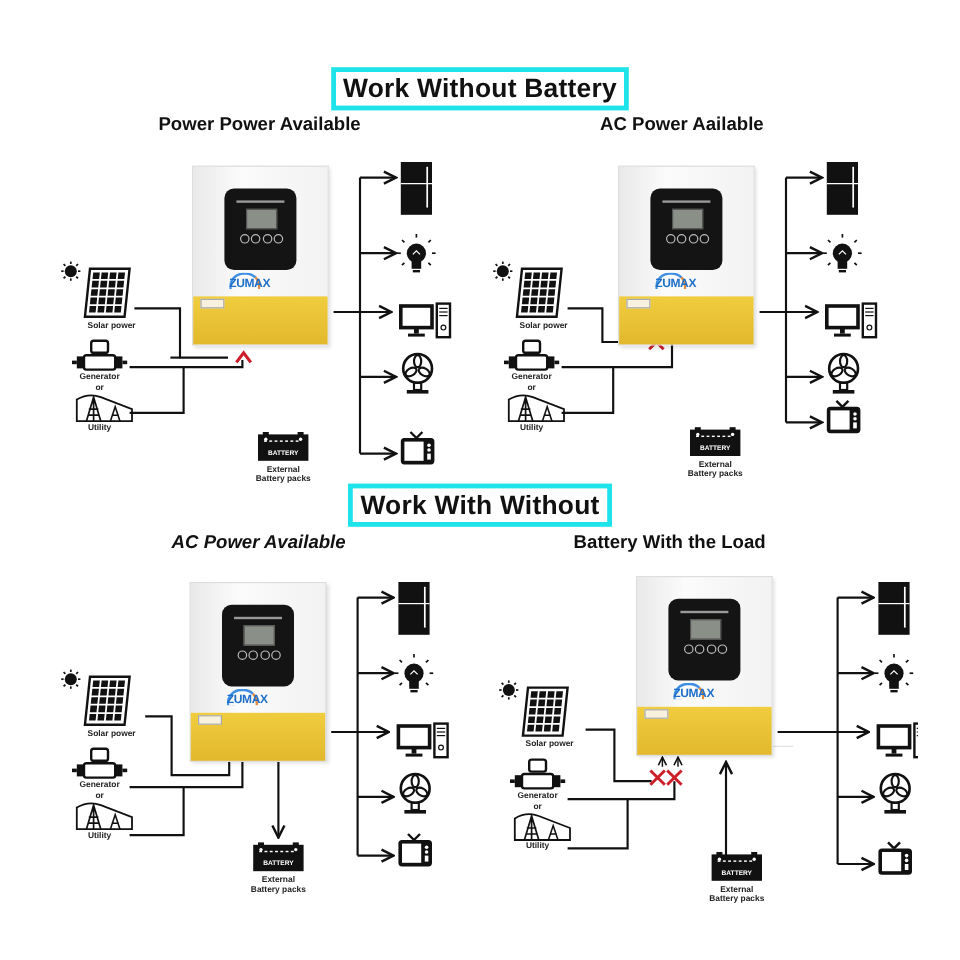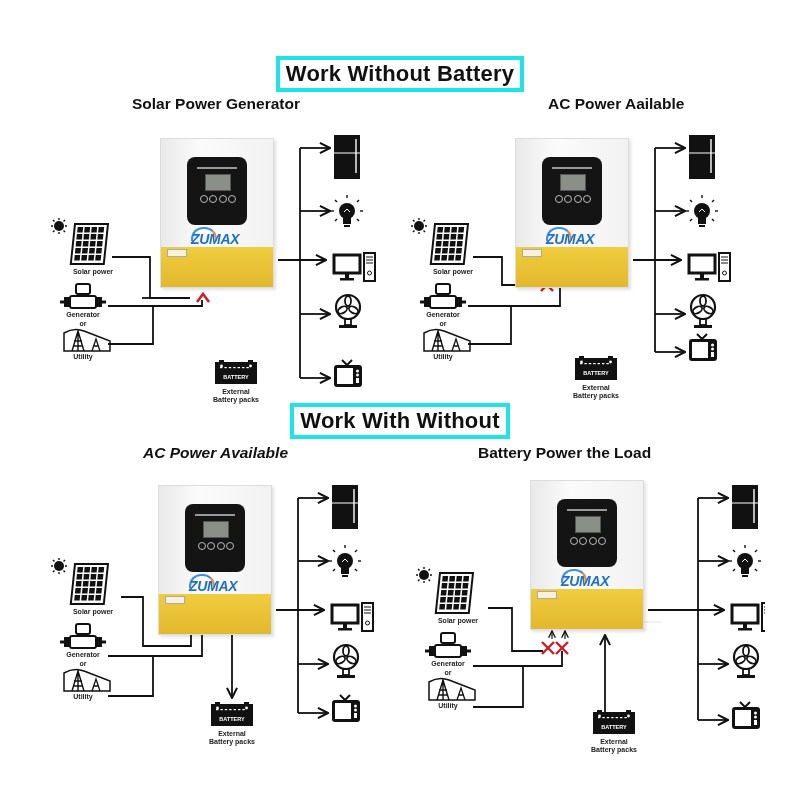--- a/index.html
+++ b/index.html
@@ -9,35 +9,35 @@
   .sub{position:absolute;font-size:15.5px;font-weight:bold;white-space:nowrap;}
   .panel{position:absolute;width:400px;height:320px;}
   .panel svg{position:absolute;left:0;top:0;}
   .lbl{position:absolute;font-size:7px;font-weight:bold;color:#222;text-align:center;white-space:nowrap;line-height:9px;}
   .inv{position:absolute;width:112px;height:148px;background:linear-gradient(90deg,#e9e9e9 0%,#fbfbfb 35%,#f2f2f2 100%);border:1px solid #ddd;box-shadow:2px 2px 3px rgba(0,0,0,0.12);}
   .inv .face{position:absolute;left:26px;top:18px;width:60px;height:68px;background:#141414;border-radius:8px;}
   .inv .face .hdr{position:absolute;left:10px;top:10px;width:40px;height:2px;background:#999;}
   .inv .face .lcd{position:absolute;left:18px;top:17px;width:24px;height:15px;background:#8a8f87;border:1px solid #555;}
   .inv .face .btns{position:absolute;left:13px;top:38px;width:36px;display:flex;justify-content:space-between;}
   .inv .face .btns i{width:6px;height:6px;border:1px solid #bbb;border-radius:50%;display:block;}
-  .inv .logo{position:absolute;left:30px;top:92px;font-size:14px;font-weight:bold;color:#1f6fc8;font-style:italic;letter-spacing:-0.3px;}
+  .inv .logo{position:absolute;left:30px;top:92px;font-size:10px;font-weight:bold;color:#1f6fc8;letter-spacing:-0.3px;}
   .inv .logo-arc{position:absolute;left:30px;top:88px;width:22px;height:12px;border:2px solid #3c8fe3;border-bottom:none;border-right-color:#e38a3c;border-radius:12px 12px 0 0;}
   .inv .band{position:absolute;left:0;bottom:0;width:100%;height:40px;background:linear-gradient(180deg,#f0cd3e,#e2b82c);}
   .inv .warn{position:absolute;left:6px;bottom:30px;width:18px;height:6px;background:#f7f1dd;border:1px solid #aaa;}
 </style>
 </head>
 <body>
 
 <div class="section-title" style="top:56px;"><span>Work Without Battery</span></div>
-<div class="sub" style="left:132px;top:95px;">Solar Power Generator</div>
-<div class="sub" style="left:500px;top:95px;margin-left:48px;">AC Power Aailable</div>
+<div class="sub" style="left:132px;top:95px;">Power Power Available</div>
+<div class="sub" style="left:500px;top:95px;">AC Power Aailable</div>
 
 <div class="section-title" style="top:403px;"><span>Work With Without</span></div>
 <div class="sub" style="left:143px;top:444px;font-style:italic;">AC Power Available</div>
-<div class="sub" style="left:478px;top:444px;">Battery Power the Load</div>
+<div class="sub" style="left:478px;top:444px;">Battery With the Load</div>
 
 <div id="panels">
     <div class="panel" style="left: 0px; top: 120px;">
       <svg width="400" height="320" viewBox="0 0 400 320">
         <line x1="300" y1="28" x2="300" y2="258" stroke="#111" stroke-width="1.8"></line>
         <line x1="300" y1="28" x2="330" y2="28" stroke="#111" stroke-width="1.8" marker-end="url(#arr)"></line>
         <line x1="300" y1="91" x2="330" y2="91" stroke="#111" stroke-width="1.8" marker-end="url(#arr)"></line>
         <line x1="300" y1="194" x2="330" y2="194" stroke="#111" stroke-width="1.8" marker-end="url(#arr)"></line>
         <line x1="300" y1="258" x2="330" y2="258" stroke="#111" stroke-width="1.8" marker-end="url(#arr)"></line>
         <line x1="278" y1="140" x2="326" y2="140" stroke="#111" stroke-width="1.8" marker-end="url(#arr)"></line>

